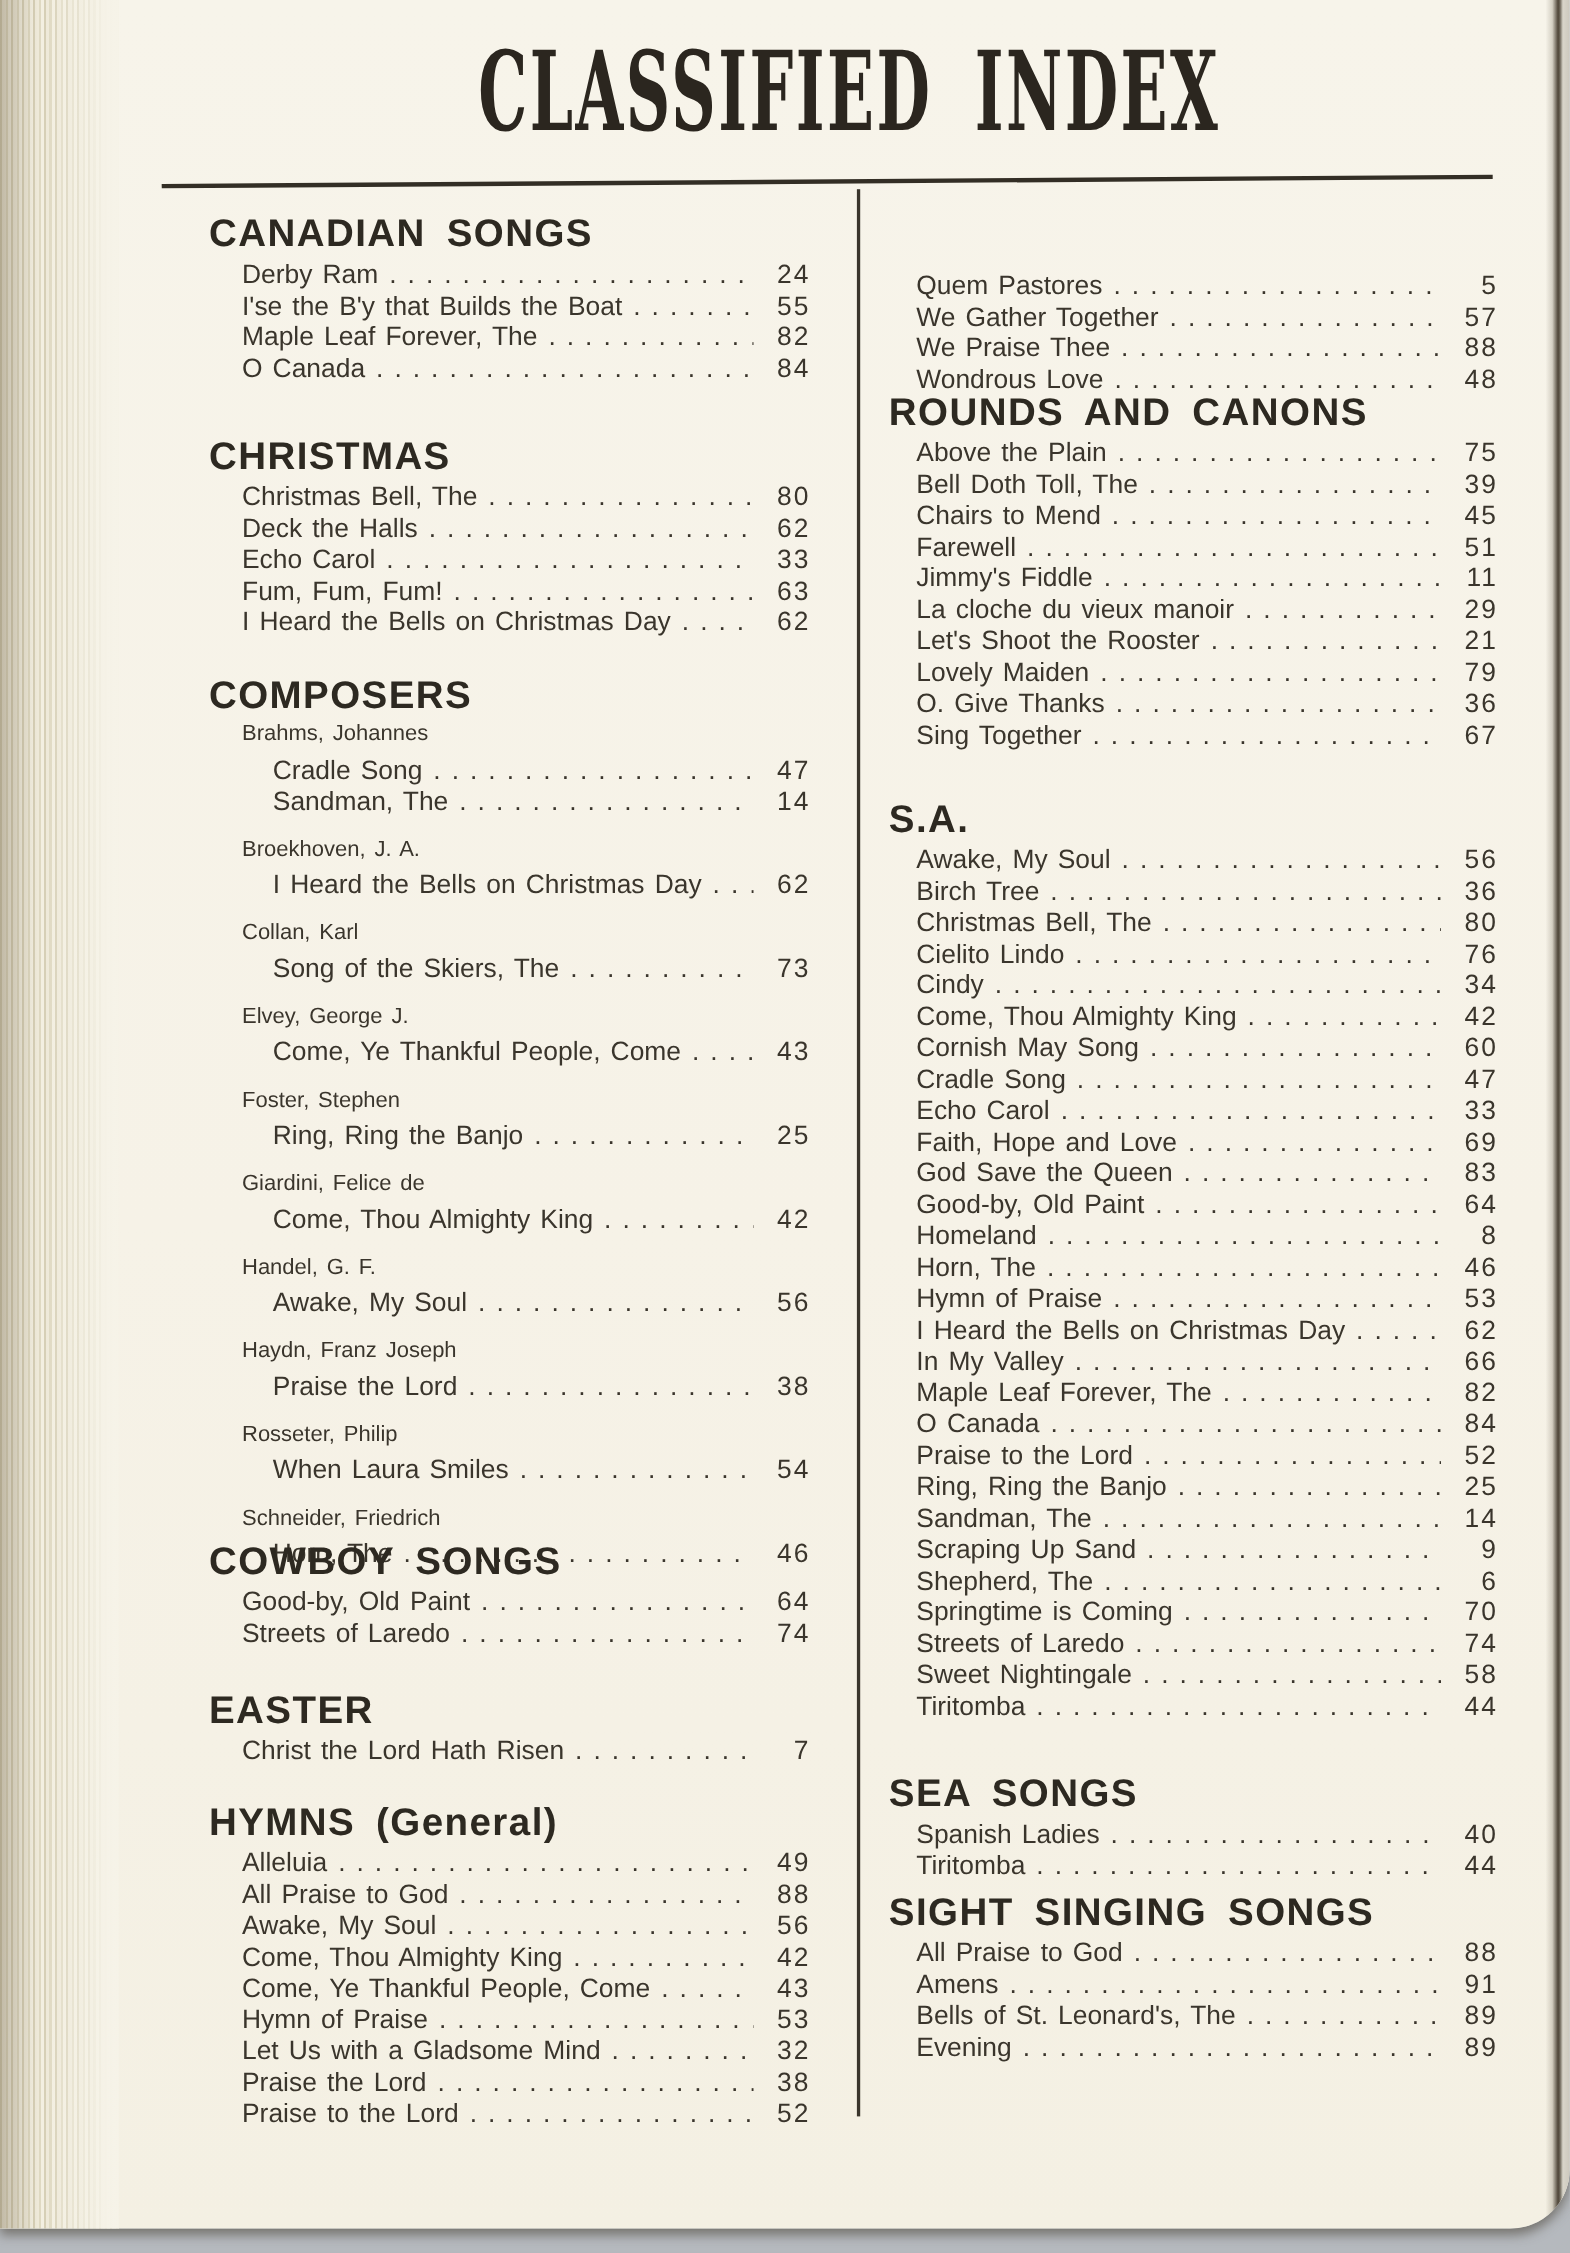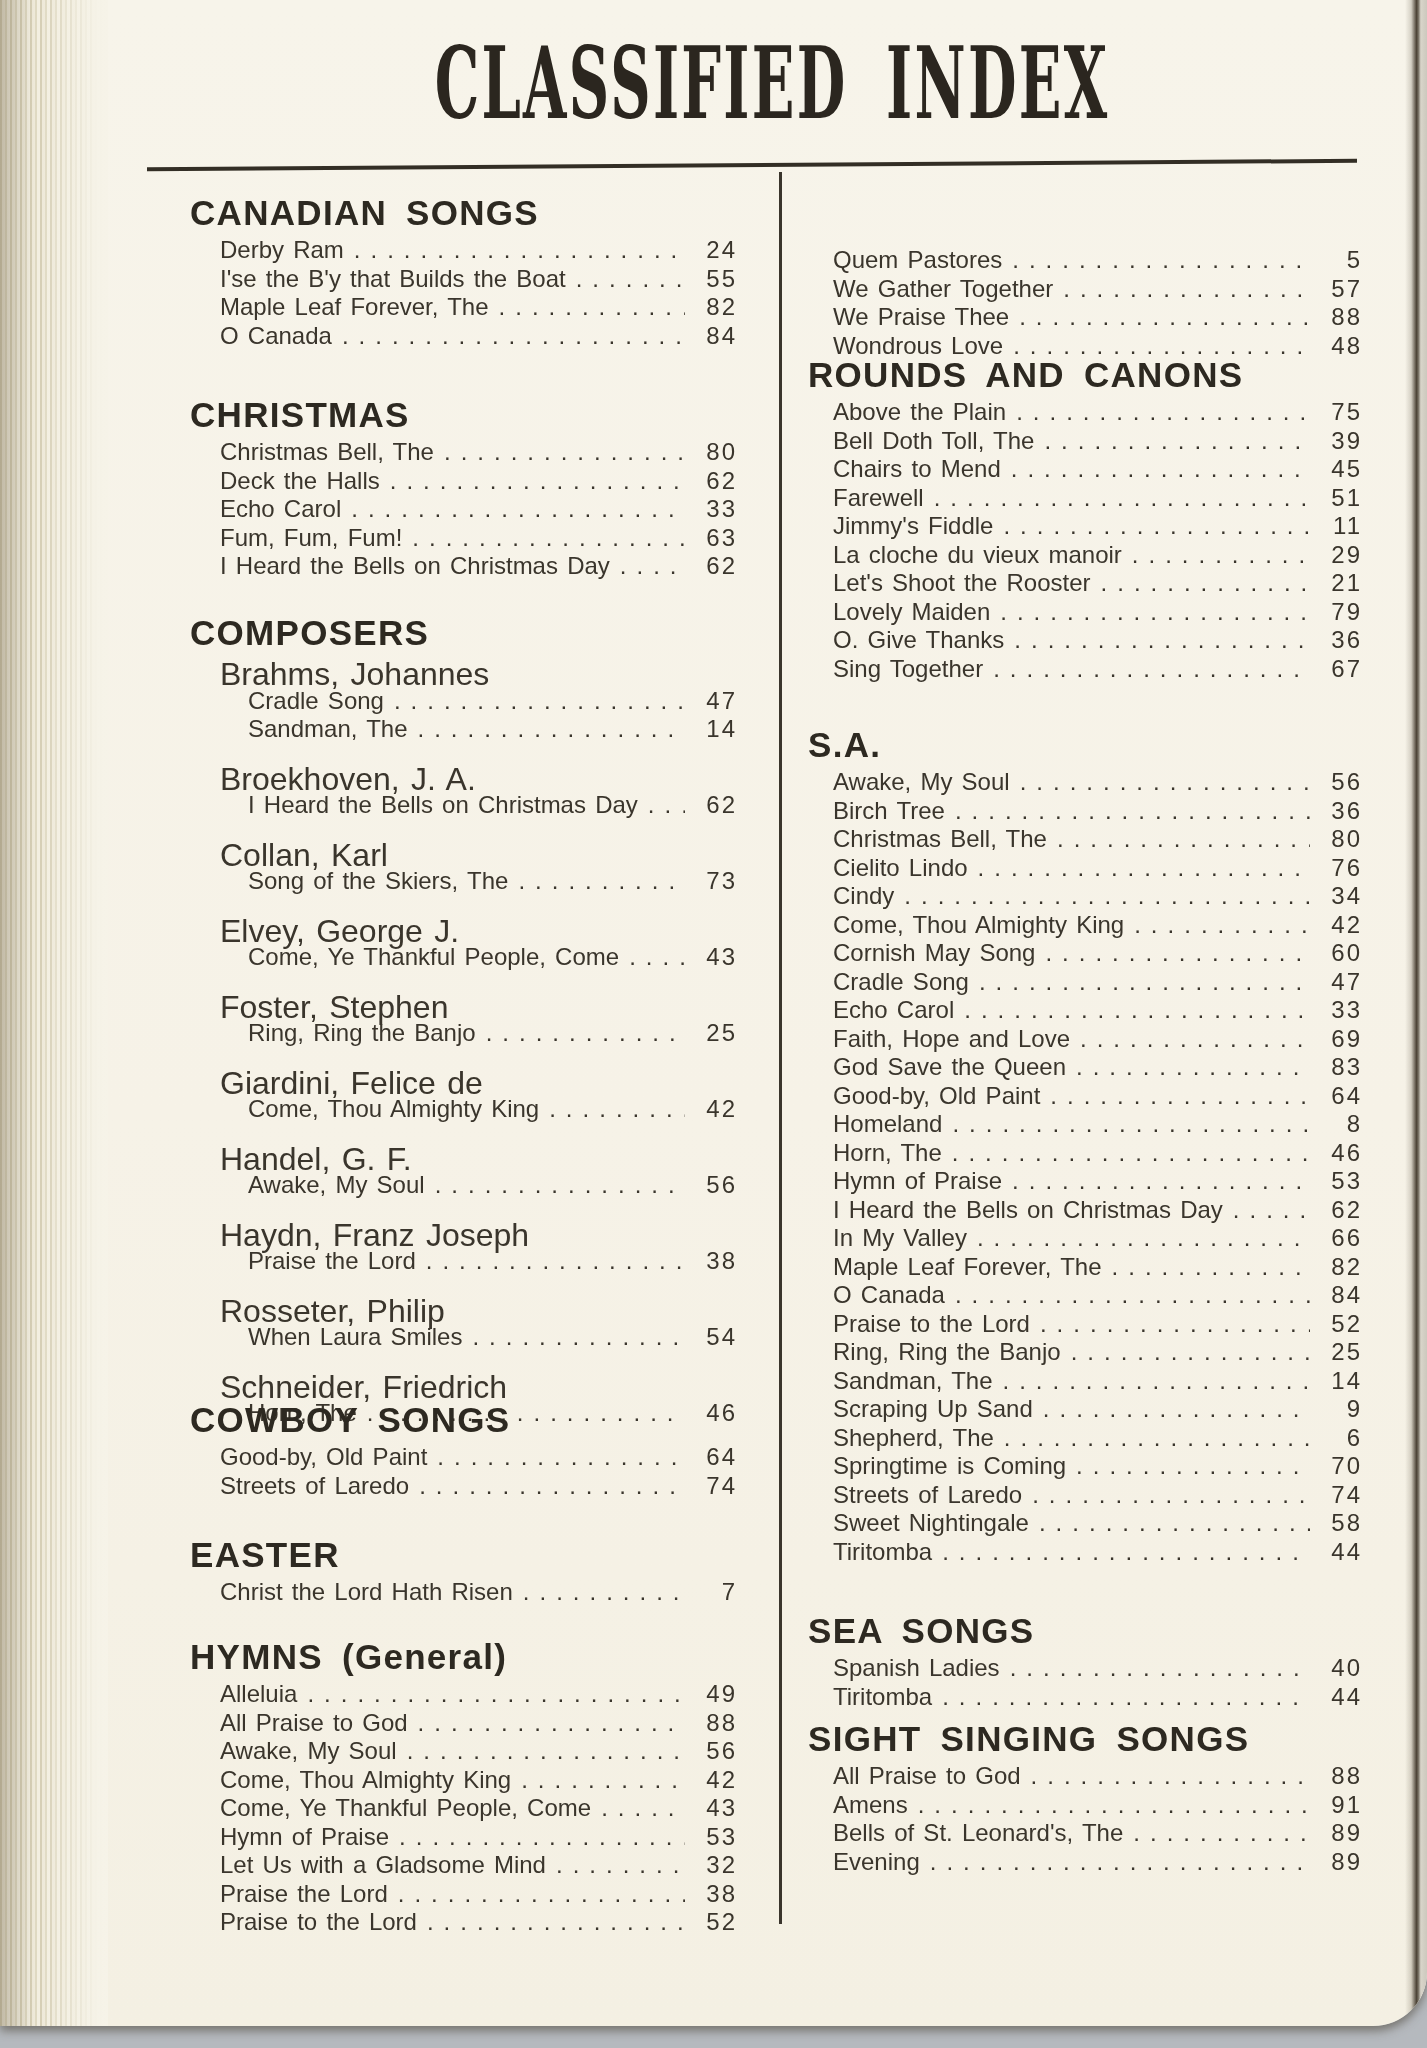--- a/index.html
+++ b/index.html
@@ -52,21 +52,21 @@
     margin:0 0 8px 0;
   }
   .row{
     display:flex;align-items:baseline;height:28.5px;
     font-size:24px;color:#3a352c;word-spacing:2.5px;
   }
   .row .t{white-space:nowrap;}
   #col-left .entry{padding-left:30px;}
   #col-right .entry{padding-left:25px;}
   #col-left .entry.sub{padding-left:58px;}
-  .row.name{padding-left:30px;font-size:32px;}
+  .row.name{padding-left:30px;font-size:20px;}
   .group{margin-top:17px;}
   .group:first-child{margin-top:0;}
   .group .name{margin-bottom:2px;}
   .leader{
     flex:1 1 auto;overflow:hidden;white-space:nowrap;
     margin:0 6px 0 10px;letter-spacing:10px;color:#3a352c;
   }
   .leader::after{content:"..........................................................................";}
   .num{flex:0 0 auto;min-width:46px;text-align:right;letter-spacing:2px;}
 </style>

